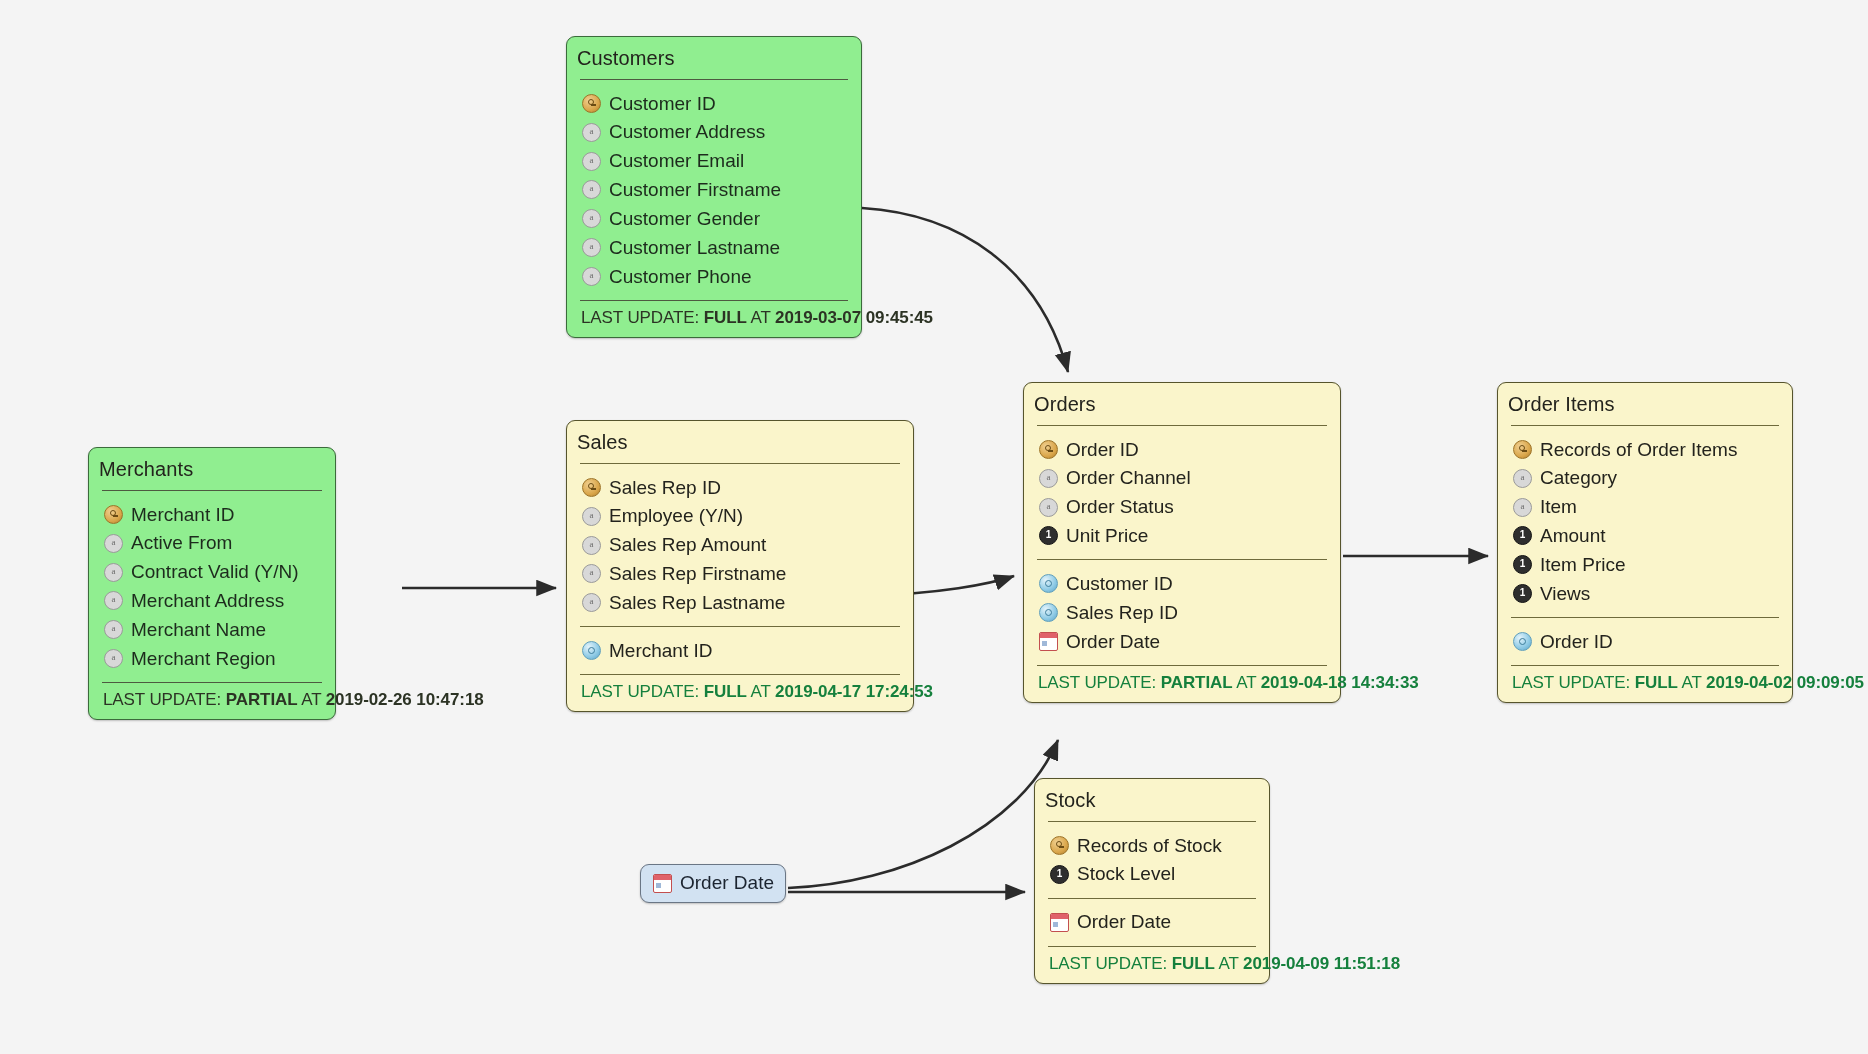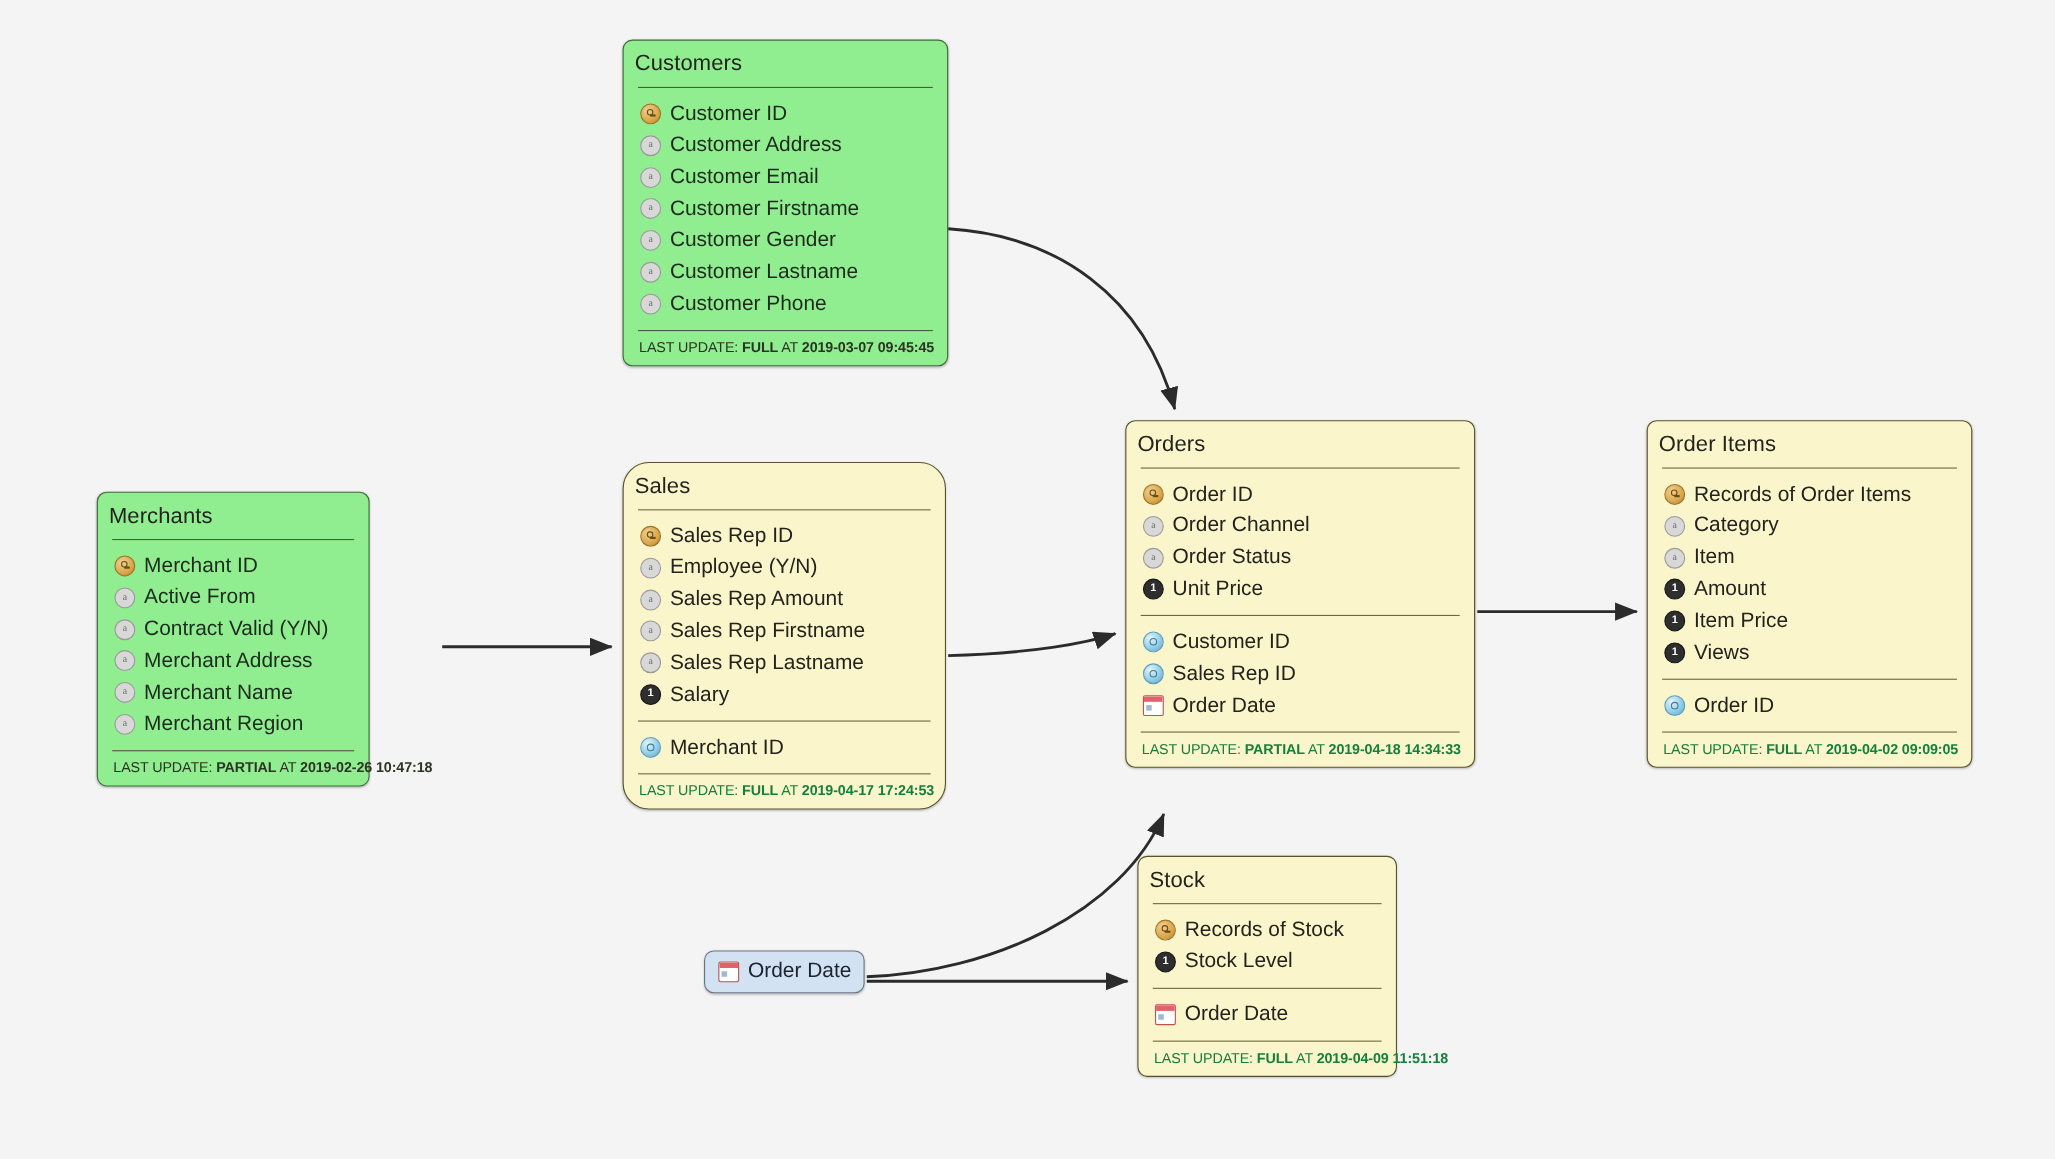--- a/index.html
+++ b/index.html
@@ -160,21 +160,21 @@
   }
   .ic-date::after {
     content: "";
     position: absolute;
     left: 2px; top: 8px;
     width: 5px; height: 5px;
     background: #9fb8d8;
   }
   .ent-footer {
     padding: 7px 13px 9px 14px;
-    font-size: 13px;
+    font-size: 17px;
     color: #2c3324;
     white-space: nowrap;
     letter-spacing: -0.1px;
   }
   .entity.yellow .ent-footer {
     color: #15803d;
   }
   .ent-footer b {
     font-weight: bold;
   }
@@ -280,21 +280,21 @@
             <span>Merchant Name</span>
           </div>
           <div class="field">
             <span class="ficon ic-attr"></span>
             <span>Merchant Region</span>
           </div>
         </div>
         <div class="ent-rule"></div>
         <div class="ent-footer"><span>LAST UPDATE:</span> <b>PARTIAL</b> <span>AT</span> <b>2019-02-26 10:47:18</b></div>
       </div>
-      <div class="entity yellow" style="left: 566px; top: 420px; width: 294px; border-radius: 24px;">
+      <div class="entity yellow" style="left: 566px; top: 420px; width: 348px;">
         <div class="ent-title">Sales</div>
         <div class="ent-rule"></div>
         <div class="field-group">
           <div class="field">
             <span class="ficon ic-key"></span>
             <span>Sales Rep ID</span>
           </div>
           <div class="field">
             <span class="ficon ic-attr"></span>
             <span>Employee (Y/N)</span>
@@ -303,24 +303,20 @@
             <span class="ficon ic-attr"></span>
             <span>Sales Rep Amount</span>
           </div>
           <div class="field">
             <span class="ficon ic-attr"></span>
             <span>Sales Rep Firstname</span>
           </div>
           <div class="field">
             <span class="ficon ic-attr"></span>
             <span>Sales Rep Lastname</span>
-          </div>
-          <div class="field">
-            <span class="ficon ic-num"></span>
-            <span>Salary</span>
           </div>
         </div>
         <div class="ent-rule"></div>
         <div class="field-group">
           <div class="field">
             <span class="ficon ic-fk"></span>
             <span>Merchant ID</span>
           </div>
         </div>
         <div class="ent-rule"></div>

